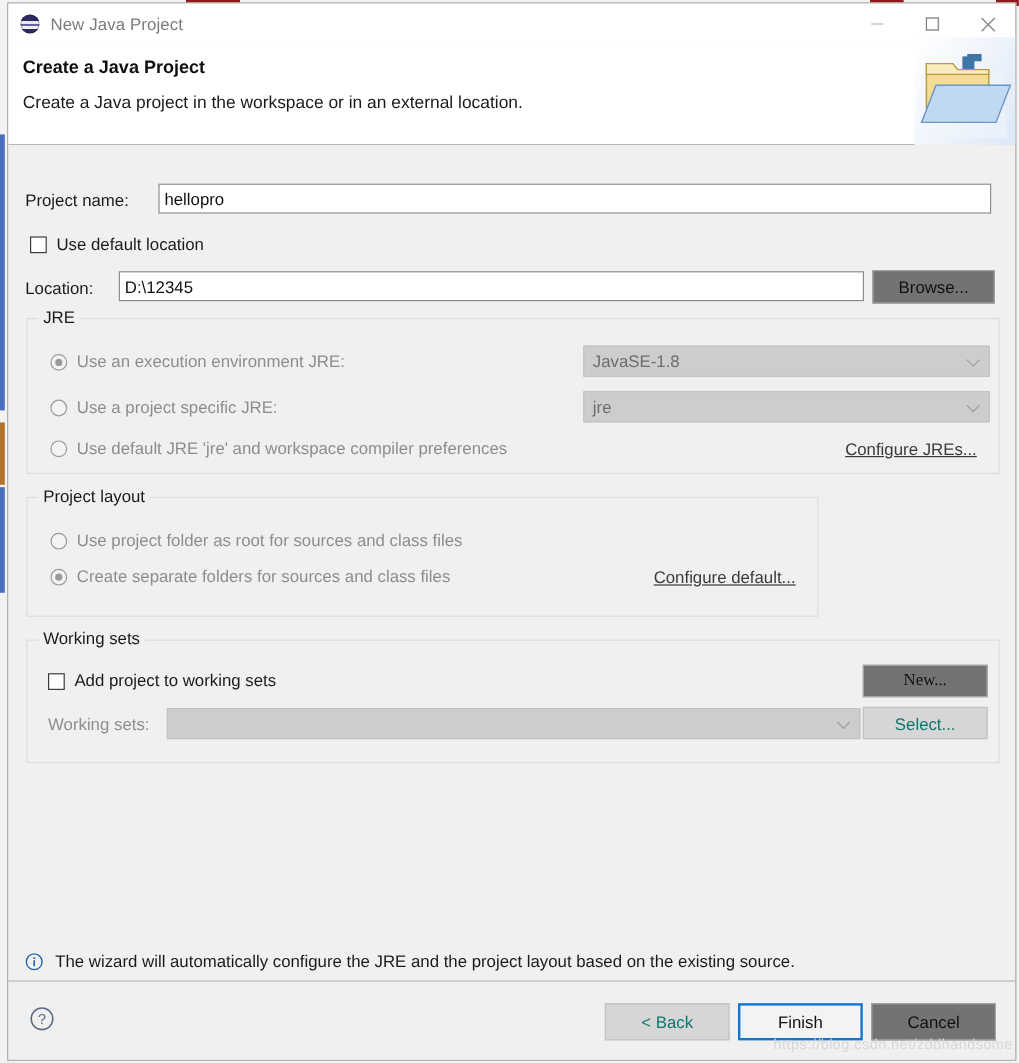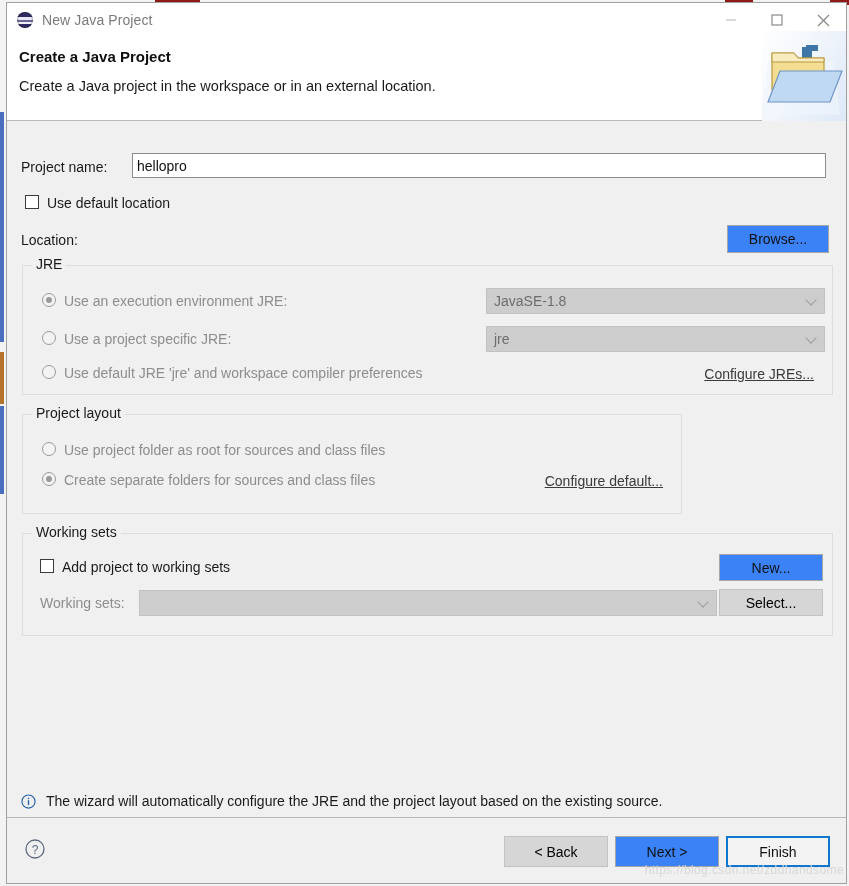--- a/index.html
+++ b/index.html
@@ -84,26 +84,26 @@
   
   .txt {
     border: 1px solid #8c8c8c; background: #ffffff;
     font-family: "Liberation Sans", sans-serif;
     font-size: 14px; color: #111; padding: 2px 4px;
     height: 25px; outline: none;
   }
 
   
   .btn {
-    border: 1px solid #a6a6a6; background: #3b82f6;
+    border: 1px solid #a6a6a6; background: #737373;
     font-family: "Liberation Sans", sans-serif;
     font-size: 14px; color: #101010;
     height: 28px; cursor: default;
   }
-  .btn.disabled { color: #000000; background: #d6d6d6; border-color: #c2c2c2; }
+  .btn.disabled { color: #0f766e; background: #d6d6d6; border-color: #c2c2c2; }
   .btn.default { border: 2px solid #1076cf; background: #f3f3f3; }
 
   
   .group {
     position: absolute;
     border: 1px solid #dcdcdc;
     background: transparent;
   }
   .group-title {
     position: absolute; top: -10px; left: 9px;
@@ -118,21 +118,21 @@
     display: inline-block; position: relative; flex: none;
   }
   .radio.checked::after {
     content: ""; position: absolute; left: 3px; top: 3px;
     width: 6px; height: 6px; border-radius: 50%; background: #9a9a9a;
   }
   .check {
     width: 14px; height: 14px; border: 1px solid #3b3b3b;
     background: #ffffff; display: inline-block; flex: none;
   }
-  .opt { display: flex; align-items: flex-start; gap: 8px; position: absolute; }
+  .opt { display: flex; align-items: flex-end; gap: 8px; position: absolute; }
   .opt-label { font-size: 14px; color: #8d8d8d; }
   .opt-label.enabled { color: #1a1a1a; }
 
   
   .combo {
     border: 1px solid #c2c2c2; background: #cdcdcd;
     height: 26px; display: flex; align-items: center;
     padding-left: 7px; position: absolute;
     font-size: 14px; color: #6d6d6d;
   }
@@ -228,20 +228,21 @@
 
     <div class="row-label" style="position:absolute; left:14px; top:38px;">Project name:</div>
     <input class="txt" type="text" style="position: absolute; left: 125px; top: 32px; width: 694px;" value="hellopro">
 
     <div class="opt" style="left:18px; top:74px;">
       <span class="check"></span>
       <span class="opt-label enabled">Use default location</span>
     </div>
 
     <div class="row-label" style="position:absolute; left:14px; top:111px;">Location:</div>
+    <input class="txt" type="text" style="position: absolute; left: 92px; top: 105px; width: 621px;" value="D:\12345">
     <button class="btn" style="position:absolute; left:720px; top:104px; width:102px;">Browse...</button>
 
     <div class="group" style="left:15px; top:144px; width:811px; height:130px;">
       <div class="group-title">JRE</div>
 
       <div class="opt" style="left:19px; top:27px;">
         <span class="radio checked"></span>
         <span class="opt-label">Use an execution environment JRE:</span>
       </div>
       <div class="opt" style="left:19px; top:65px;">
@@ -288,21 +289,21 @@
         <span class="opt-label enabled">Add project to working sets</span>
       </div>
 
       <div class="opt-label" style="position:absolute; left:17px; top:61px;">Working sets:</div>
 
       <div class="combo" style="left:116px; top:56px; width:578px;">
         <span></span>
         <span class="arrow"></span>
       </div>
 
-      <button class="btn" style="position:absolute; left:696px; top:20px; width:104px; height:27px;">New...</button>
+      <button class="btn" style="position:absolute; left:696px; top:20px; width:104px; height:27px;font-family:Liberation Serif, serif;">New...</button>
       <button class="btn disabled" style="position:absolute; left:696px; top:55px; width:104px; height:27px;">Select...</button>
     </div>
 
     <div id="infobar">
       <svg id="info-icon" viewBox="0 0 16 16">
         <circle cx="8" cy="8" r="7" fill="none" stroke="#1f5fa8" stroke-width="1.2"></circle>
         <rect x="7.3" y="6.6" width="1.4" height="5.2" fill="#1f5fa8"></rect>
         <rect x="7.3" y="3.9" width="1.4" height="1.6" fill="#1f5fa8"></rect>
       </svg>
       <span id="info-text">The wizard will automatically configure the JRE and the project layout based on the existing source.</span>
@@ -310,19 +311,19 @@
 
   </div>
 
   <div id="footer">
     <svg id="help-icon" viewBox="0 0 20 20">
       <circle cx="10" cy="10" r="9" fill="none" stroke="#5d6b80" stroke-width="1.3"></circle>
       <text x="10" y="14.5" text-anchor="middle" font-size="12" font-family="Liberation Sans, sans-serif" fill="#5d6b80">?</text>
     </svg>
     <div id="footer-buttons">
       <button class="btn disabled">&lt; Back</button>
-      <button class="btn">Next &gt;</button>
       <button class="btn default">Finish</button>
+      <button class="btn">Cancel</button>
     </div>
     <div id="watermark">https://blog.csdn.net/zddhandsome</div>
   </div>
 
 </div>
 
 </body></html>

